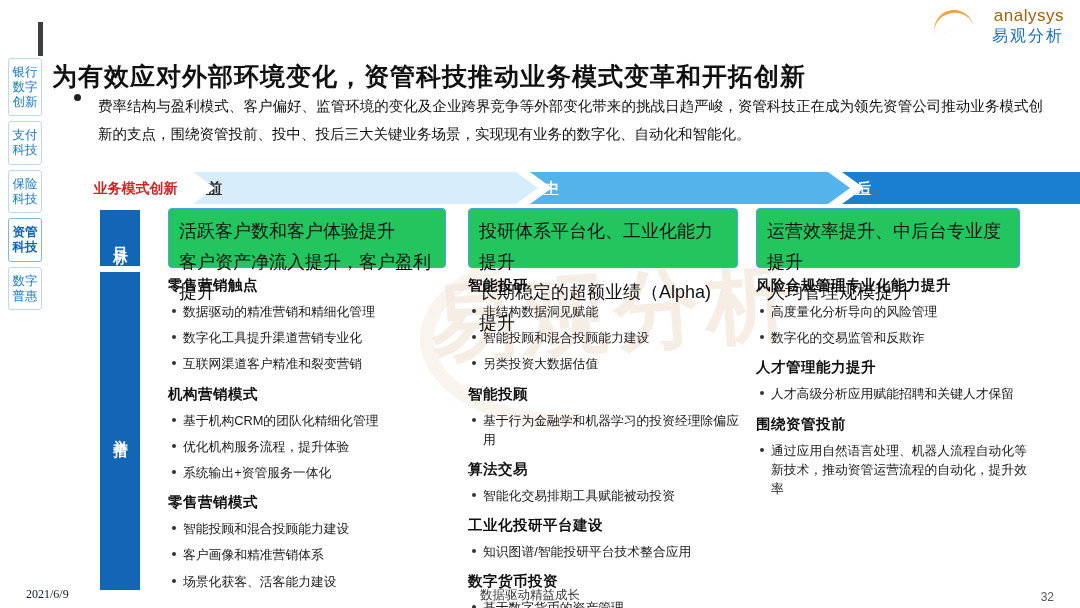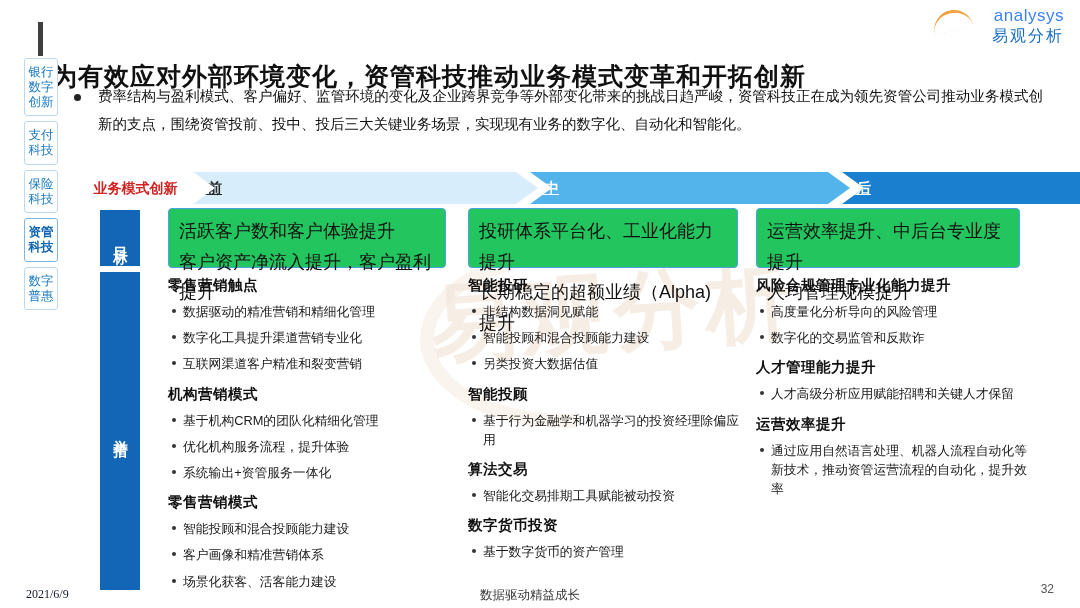--- a/index.html
+++ b/index.html
@@ -23,44 +23,44 @@
   .watermark2{
     position:absolute;left:420px;top:250px;
     width:260px;height:150px;border:14px solid #f6ece3;
     border-radius:50%;opacity:.6;
     clip-path:polygon(0 0,55% 0,55% 100%,0 100%);
     pointer-events:none;
   }
 
   
   .logo{position:absolute;right:16px;top:6px;text-align:right;}
-  .logo-top{font-size:17px;color:#3b82f6;letter-spacing:.5px;}
+  .logo-top{font-size:17px;color:#a16207;letter-spacing:.5px;}
   .logo-sub{font-size:16px;color:#1b6fc2;letter-spacing:2px;}
   .logo-swoosh{
     position:absolute;right:92px;top:4px;width:40px;height:18px;
     border-top:3px solid #f2a33c;border-radius:50%/100% 100% 0 0;
     transform:rotate(-12deg);
   }
 
   
   .title-bar{position:absolute;left:38px;top:22px;width:5px;height:34px;background:#3f3f3f;}
   .title{
     position:absolute;left:52px;top:20px;
     font-size:25px;font-weight:bold;color:#111;letter-spacing:1px;margin-top:40px;
   }
 
   
   .lead-dot{position:absolute;left:74px;top:94px;width:7px;height:7px;background:#222;border-radius:50%;}
   .lead{
-    position:absolute;left:98px;top:82px;width:945px;
+    position:absolute;left:98px;top:92px;width:945px;
     font-size:14.5px;line-height:1.95;color:#111;text-align:justify;
   }
 
   
-  .ltabs{position:absolute;left:24px;top:58px;width:34px;}
+  .ltabs{position:absolute;left:8px;top:58px;width:34px;}
   .ltab{
     width:34px;margin-bottom:5px;border:1px solid #bcd9ef;border-radius:3px;
     background:#fff;color:#1c7ac0;
     font-size:12.5px;line-height:1.18;text-align:center;
     padding:6px 2px;box-sizing:border-box;
   }
   .ltab.active{background:#fff;color:#1166b3;font-weight:bold;border-color:#7cb8e2;}
 
   
   .chev-row{position:absolute;left:78px;top:172px;height:32px;}
@@ -114,21 +114,21 @@
     position:relative;padding-left:13px;margin-bottom:7px;
     font-size:12.8px;line-height:1.5;color:#1a1a1a;
   }
   .col li:before{
     content:"";position:absolute;left:2px;top:7px;width:4px;height:4px;
     background:#333;border-radius:50%;
   }
 
   
   .date{position:absolute;left:26px;bottom:6px;font-size:12px;color:#0f172a;font-family:Liberation Serif, serif;}
-  .pageno{position:absolute;right:26px;bottom:12px;font-size:12px;color:#555;}
+  .pageno{position:absolute;right:26px;bottom:4px;font-size:12px;color:#555;}
   .foot-center{position:absolute;left:480px;bottom:4px;font-size:12.5px;color:#3a3a3a;}
 </style>
 </head>
 <body>
 
 <div class="page">
 
   <div class="watermark2"></div>
   <div class="watermark">易观分析</div>
 
@@ -210,20 +210,26 @@
           <li>基于行为金融学和机器学习的投资经理除偏应用</li>
         </ul>
       </div>
       <div class="grp">
         <h4>算法交易</h4>
         <ul>
           <li>智能化交易排期工具赋能被动投资</li>
         </ul>
       </div>
       <div class="grp">
+        <h4>工业化投研平台建设</h4>
+        <ul>
+          <li>知识图谱/智能投研平台技术整合应用</li>
+        </ul>
+      </div>
+      <div class="grp">
         <h4>数字货币投资</h4>
         <ul>
           <li>基于数字货币的资产管理</li>
         </ul>
       </div>
     </div>
   <div class="col c3">
       <div class="grp">
         <h4>风险合规管理专业化能力提升</h4>
         <ul>
@@ -231,21 +237,21 @@
           <li>数字化的交易监管和反欺诈</li>
         </ul>
       </div>
       <div class="grp">
         <h4>人才管理能力提升</h4>
         <ul>
           <li>人才高级分析应用赋能招聘和关键人才保留</li>
         </ul>
       </div>
       <div class="grp">
-        <h4>运营效率提升</h4>
+        <h4>围绕资管投前</h4>
         <ul>
           <li>通过应用自然语言处理、机器人流程自动化等新技术，推动资管运营流程的自动化，提升效率</li>
         </ul>
       </div>
     </div>
 
   <div class="date">2021/6/9</div>
   <div class="pageno">32</div>
   <div class="foot-center">数据驱动精益成长</div>
 

